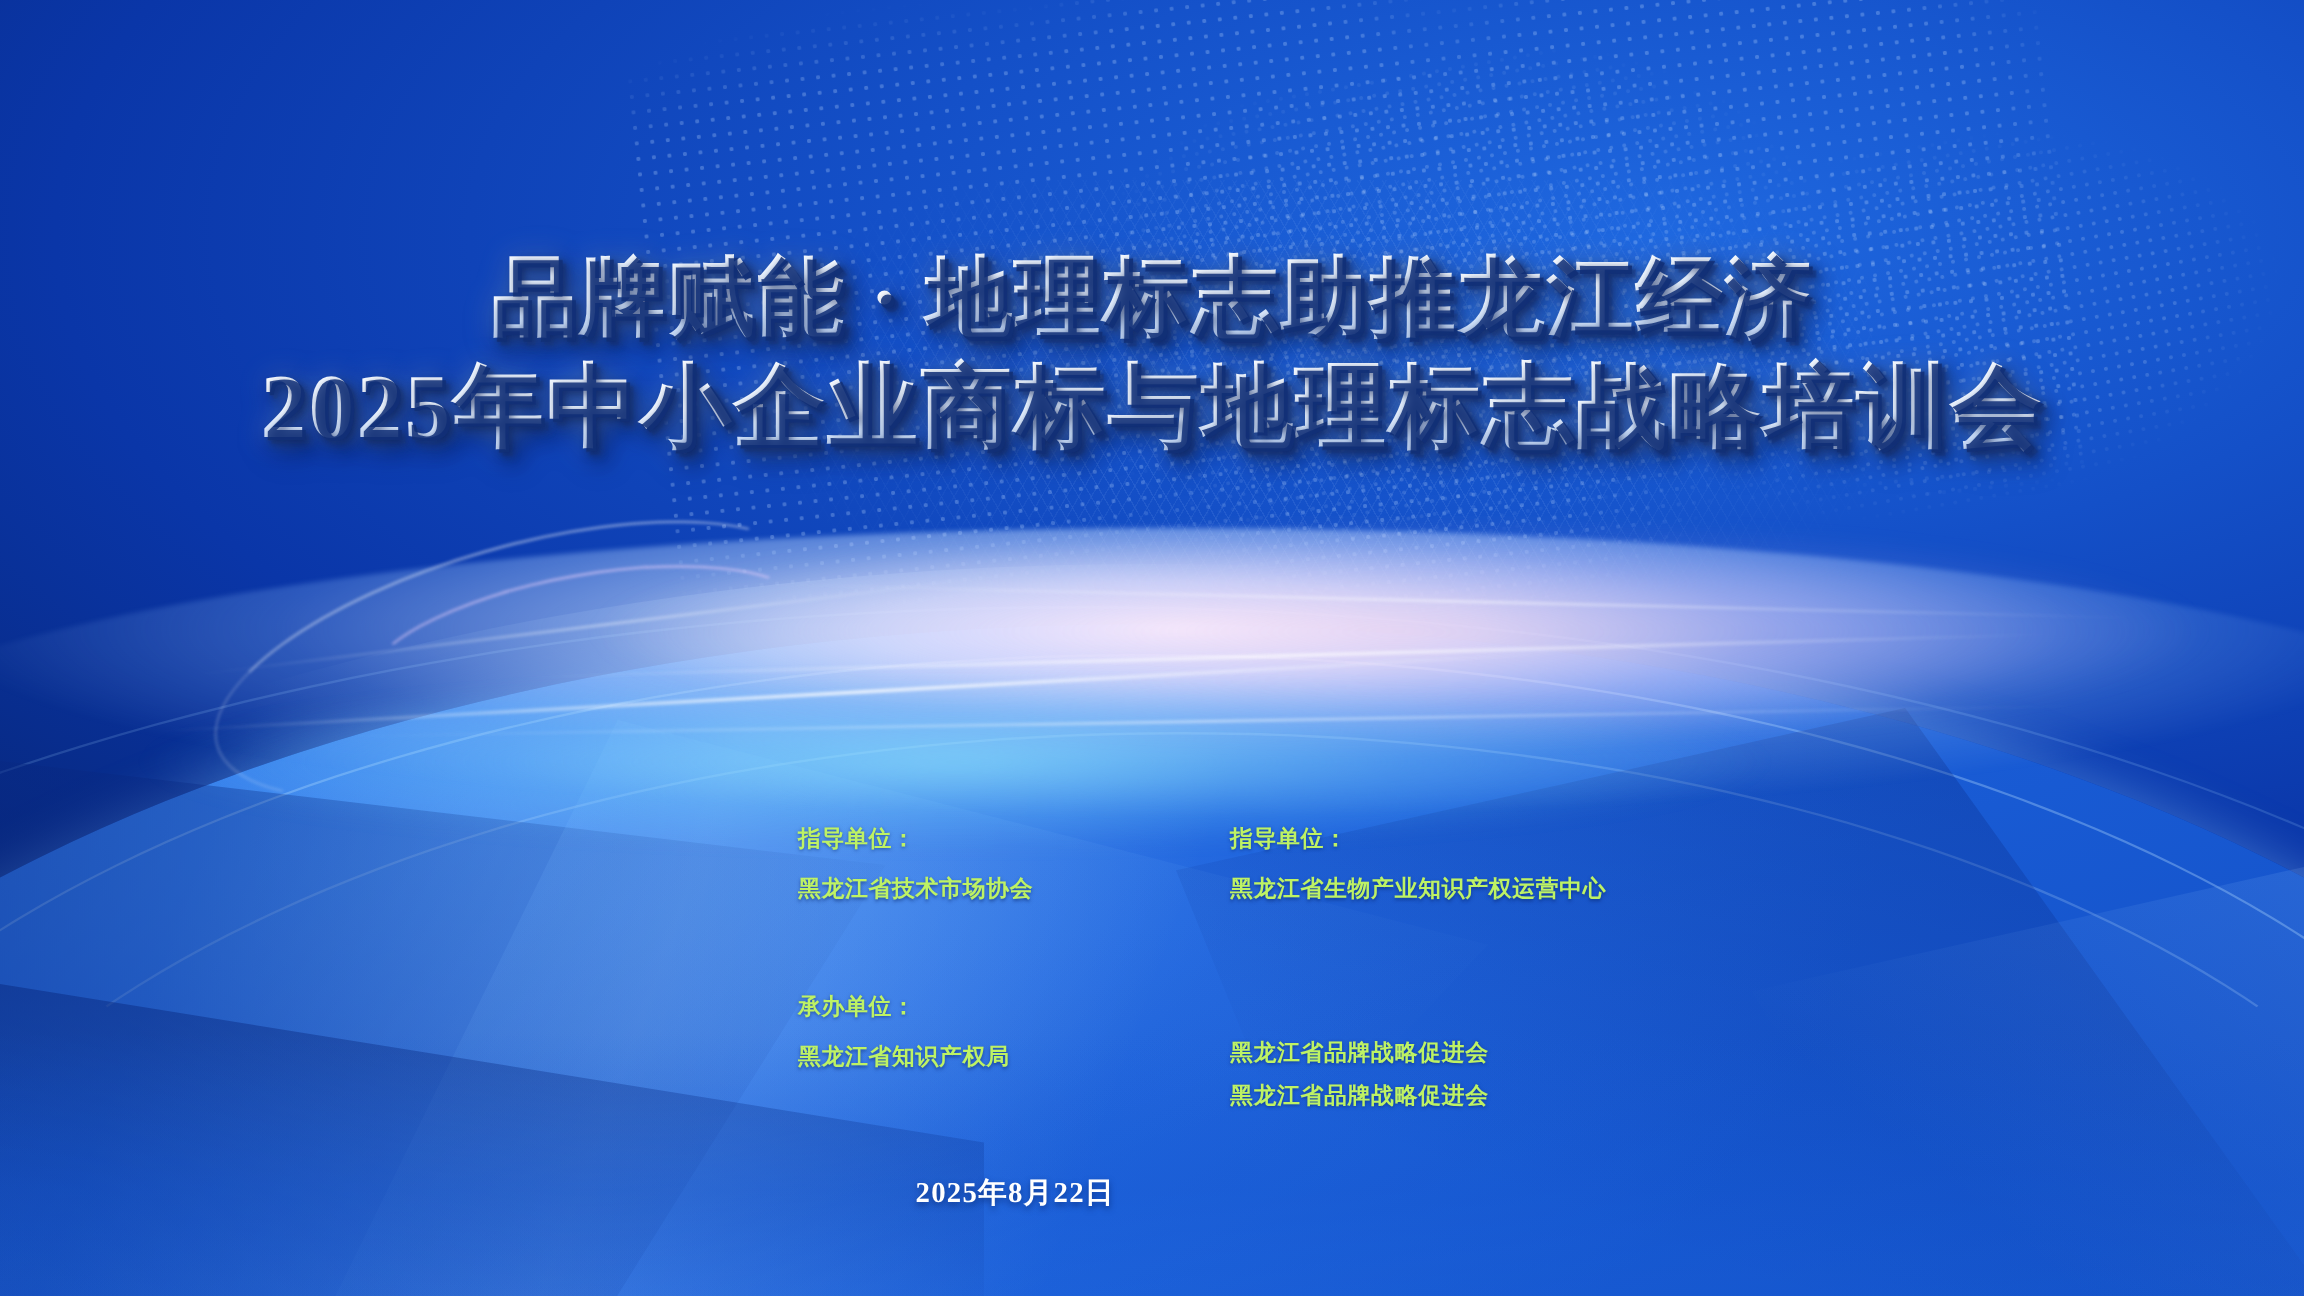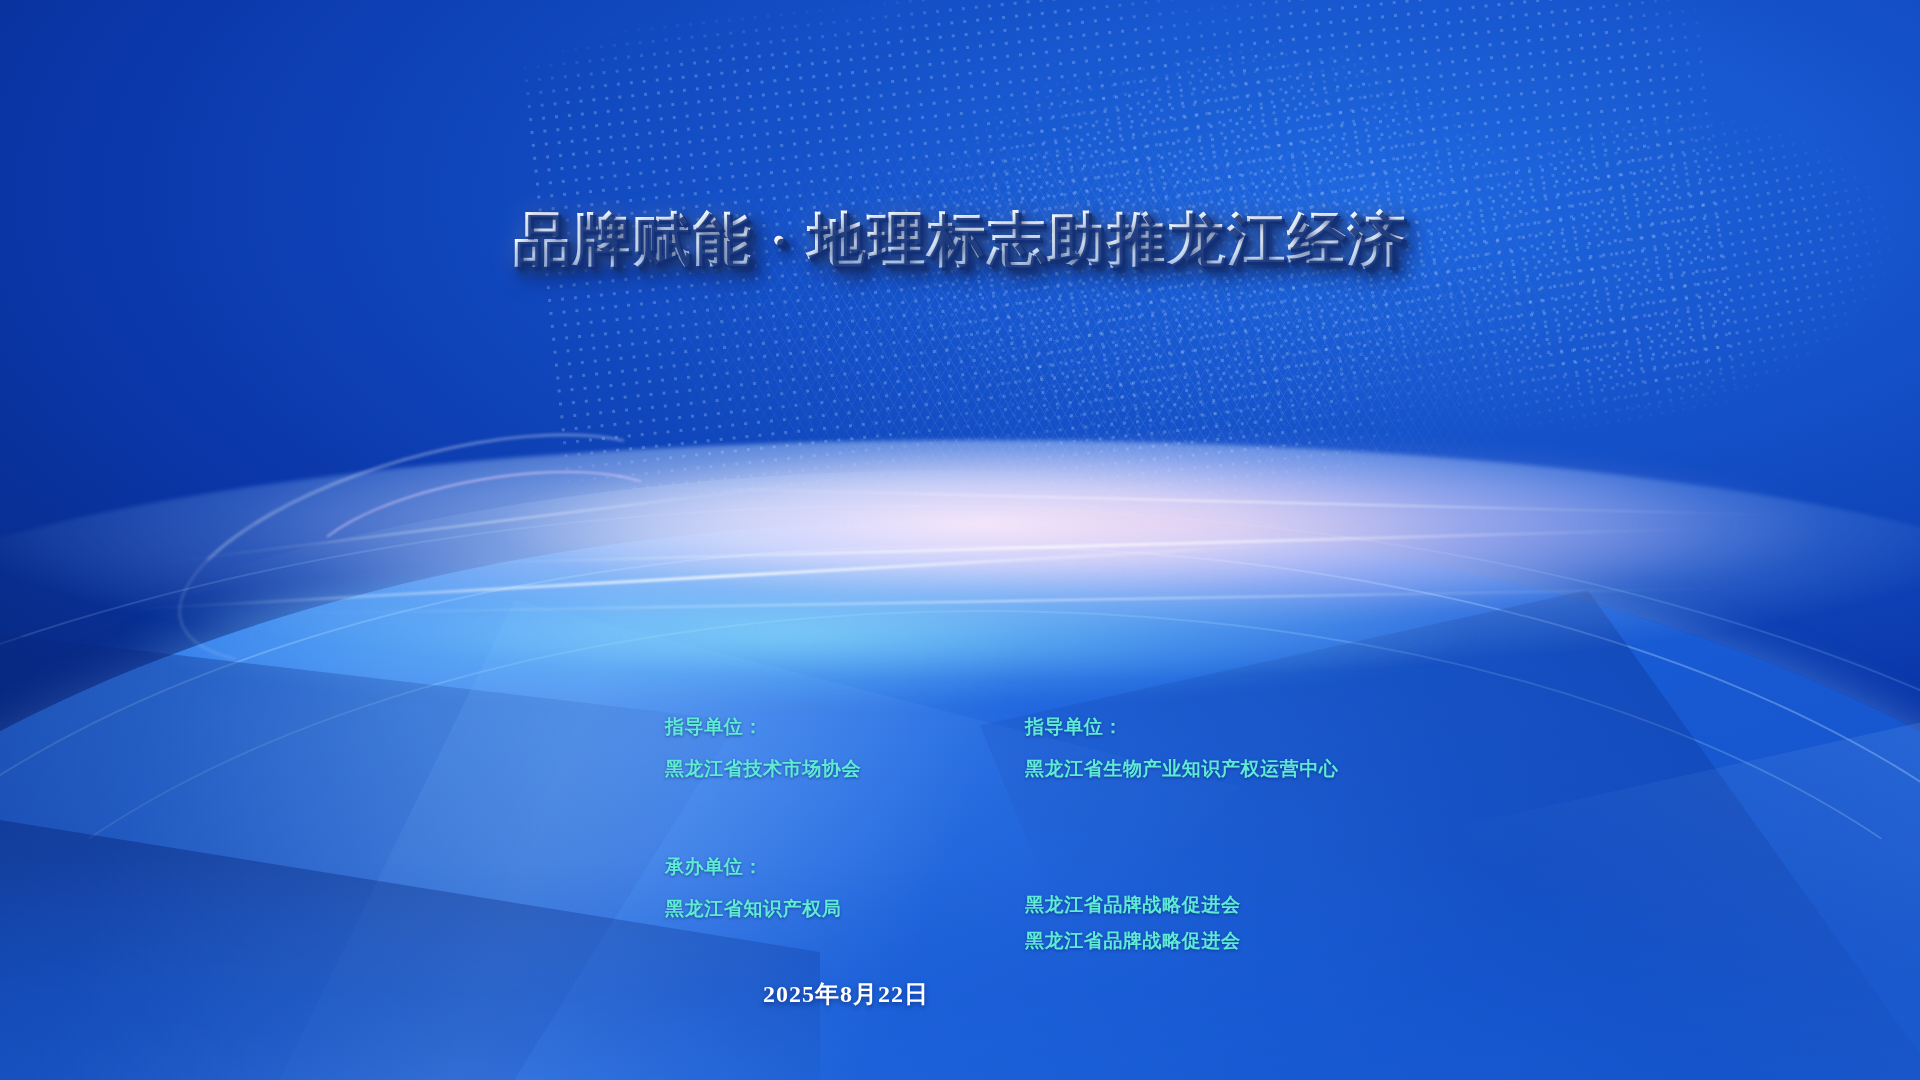--- a/index.html
+++ b/index.html
@@ -186,32 +186,31 @@
     line-height:1.18;
     text-shadow:
       3px 3px 0 rgba(18,48,120,.85),
       5px 5px 7px rgba(6,24,80,.65),
       0 0 22px rgba(150,200,255,.45);
     background:linear-gradient(180deg,#ffffff 0%,#ffffff 52%,#dbe8fb 74%,#b9ccee 100%);
     -webkit-background-clip:text;background-clip:text;
     -webkit-text-fill-color:transparent;
     filter:drop-shadow(3px 3px 0 rgba(20,52,128,.80)) drop-shadow(5px 6px 8px rgba(5,22,76,.55));
   }
-  .title-line.l1{font-size:58px;}
+  .title-line.l1{font-size:72px;}
   .title-line.l2{font-size:76px;margin-top:4px;}
 
   
   .credits{
     position:absolute;left:665px;top:686px;width:760px;
-    color:#5eead4;
+    color:#bef264;
     font-weight:bold;
     font-size:19px;
     letter-spacing:.6px;
     text-shadow:0 1px 3px rgba(5,30,95,.55);
-    margin-top:28px;
   }
   .cred-grid{
     display:grid;
     grid-template-columns:360px 400px;
     row-gap:0;
   }
   .cred-cell{min-height:1px;}
   .cred-head{margin-bottom:16px;}
   .cred-item{margin-bottom:10px;white-space:nowrap;}
   .cred-gap{height:62px;}
@@ -265,20 +264,21 @@
   <div class="streak s1"></div>
   <div class="streak s2"></div>
   <div class="streak s3"></div>
   <div class="streak s4"></div>
   <div class="streak s5"></div>
 
   <div class="bottom-glow"></div>
 
   <div class="title-block">
     <div class="title-line l1">品牌赋能 · 地理标志助推龙江经济</div>
+    <div class="title-line l2">2025年中小企业商标与地理标志战略培训会</div>
   </div>
 
   <div class="credits">
     <div class="cred-grid">
       <div class="cred-cell">
         <div class="cred-head">指导单位：</div>
         <div class="cred-item">黑龙江省技术市场协会</div>
       </div>
       <div class="cred-cell">
         <div class="cred-head">指导单位：</div>

